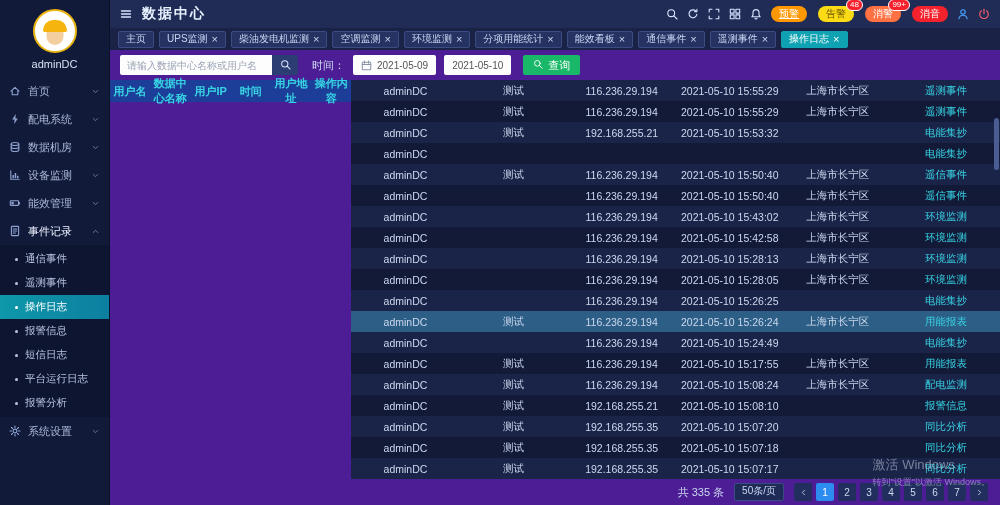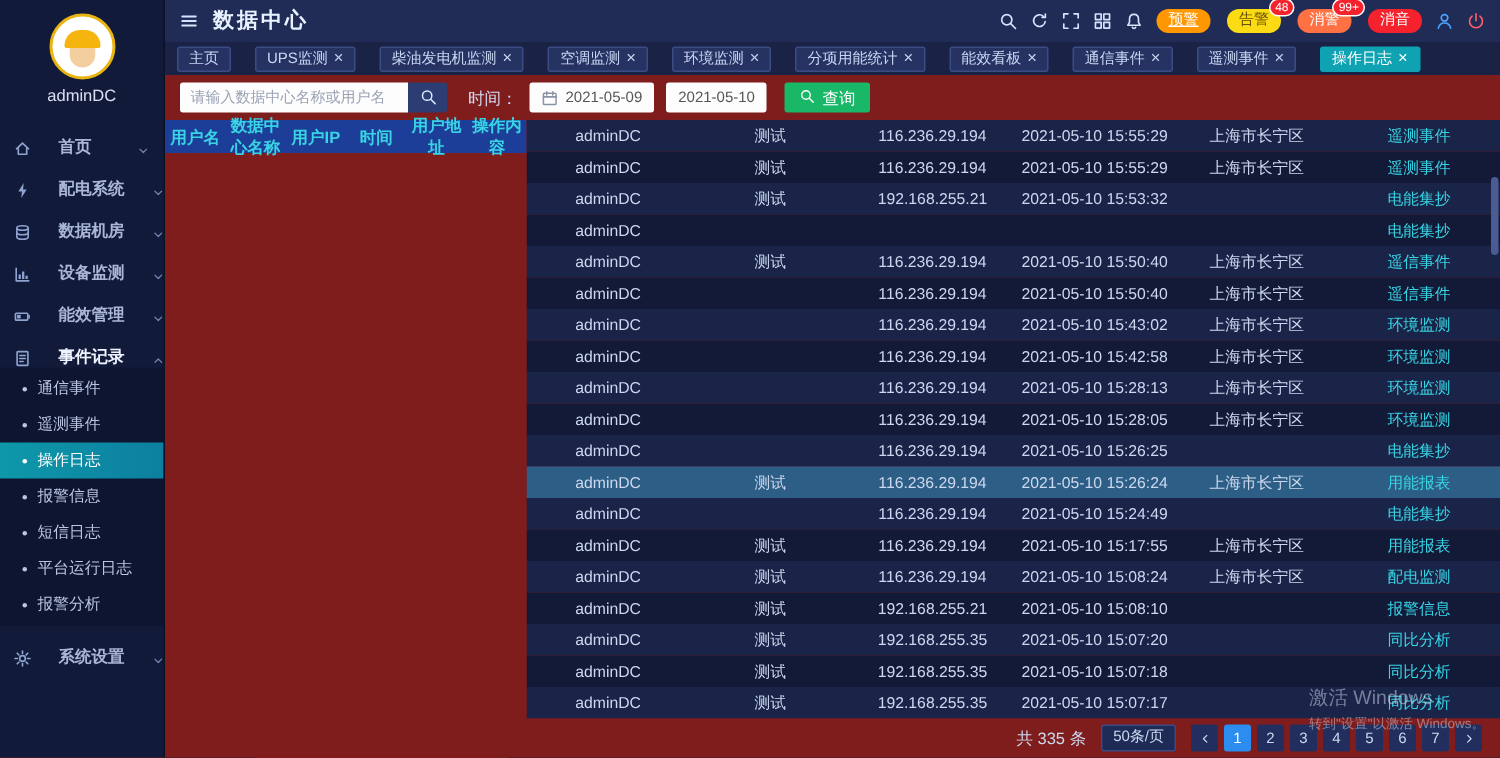--- a/index.html
+++ b/index.html
@@ -8,41 +8,41 @@
   .app { display:flex; width:1000px; height:505px; }
 
   
   .sidebar { width:110px; min-width:110px; background:#121a3a; display:flex; flex-direction:column; border-right:1px solid #0b1126; }
   .profile { padding:9px 0 7px; text-align:center; }
   .avatar { width:44px; height:44px; margin:0 auto; border-radius:50%; background:#fff; border:2px solid #e9b40f; position:relative; overflow:hidden; }
   .avatar .helmet { position:absolute; top:9px; left:50%; transform:translateX(-50%); width:24px; height:12px; background:#f6b40e; border-radius:12px 12px 2px 2px; }
   .avatar .face { position:absolute; top:21px; left:50%; transform:translateX(-50%); width:17px; height:13px; background:#f3cf9f; border-radius:0 0 9px 9px; }
   .username { margin-top:5px; color:#d7e0f2; font-size:11px; }
   .nav { flex:1; overflow:hidden; }
-  .nav-item { height:28px; display:flex; align-items:flex-end; gap:18px; padding:0 9px; color:#a9b6d6; font-size:11px; cursor:pointer;font-weight:bold; }
+  .nav-item { height:28px; display:flex; align-items:center; gap:7px; padding:0 9px; color:#a9b6d6; font-size:11px; cursor:pointer; }
   .nav-item .nicon { display:flex; color:#8ea3d0; flex:none; }
   .nav-item .nlabel { flex:1; white-space:nowrap; }
   .nav-item .chev { display:flex; color:#7487b3; }
   .nav-item.open { color:#eef3ff; }
   .submenu { background:#0d1530; padding:2px 0; }
   .sub-item { height:24px; display:flex; align-items:center; gap:7px; padding:0 6px 0 15px; color:#b9c5e2; font-size:10.5px; cursor:pointer; white-space:nowrap; }
   .sub-item .dot { width:3px; height:3px; border-radius:50%; background:currentColor; flex:none; }
   .sub-item.active { background:linear-gradient(90deg,#0e98a9,#0d7fa0); color:#fff; }
 
   
-  .main { flex:1; display:flex; flex-direction:column; background:#7f1d1d; position:relative; min-width:0;justify-content:space-between; }
+  .main { flex:1; display:flex; flex-direction:column; background:#4c1d95; position:relative; min-width:0;justify-content:space-between; }
   .topbar { height:28px; min-height:28px; background:#202c55; display:flex; align-items:center; gap:10px; padding:0 10px; color:#cfe0ff; }
   .icon-btn { display:flex; align-items:center; cursor:pointer; color:#d6e4ff; }
   .title { font-size:14px; font-weight:bold; color:#e7f1ff; letter-spacing:2px; white-space:nowrap; }
   .top-actions { margin-left:auto; display:flex; align-items:center; gap:9px; }
   .pill { position:relative; border-radius:9px; padding:1px 8px; font-size:10px; line-height:14px; cursor:pointer; white-space:nowrap; }
   .pill-badge { position:absolute; top:-7px; right:-9px; background:#f5222d; color:#fff; font-size:8px; line-height:10px; padding:0 3px; border-radius:7px; border:1px solid #fff; }
   .user-chip { color:#4aa3ff; } .exit-chip { color:#ff5d6c; }
 
-  .tabbar { height:22px; min-height:22px; background:#1a2346; display:flex; align-items:center; gap:16px; padding:0 8px; overflow:hidden; }
+  .tabbar { height:22px; min-height:22px; background:#1a2346; display:flex; align-items:center; gap:5px; padding:0 8px; overflow:hidden; }
   .tab { height:17px; display:flex; align-items:center; gap:4px; padding:0 7px; background:#263262; border:1px solid #3b4c85; border-radius:2px; color:#c9d6f2; font-size:10px; cursor:pointer; white-space:nowrap; }
   .tab .tab-close { font-size:11px; line-height:1; }
   .tab.active { background:#0fa2b2; border-color:#0fa2b2; color:#fff; }
 
   .filterbar { height:30px; min-height:30px; display:flex; align-items:center; gap:8px; padding:0 10px; }
   .search-group { display:flex; height:20px; }
   .search-input { width:152px; height:20px; border:none; border-radius:2px 0 0 2px; padding:0 7px; font-size:10px; background:#fdfdfd; color:#333; outline:none; }
   .search-input::placeholder { color:#9aa3b5; }
   .search-btn { width:26px; height:20px; border:none; border-radius:0 2px 2px 0; background:#2b3d72; color:#dce7ff; display:flex; align-items:center; justify-content:center; cursor:pointer; }
   .time-label { color:#d2def5; font-size:11px; margin-left:6px; }

